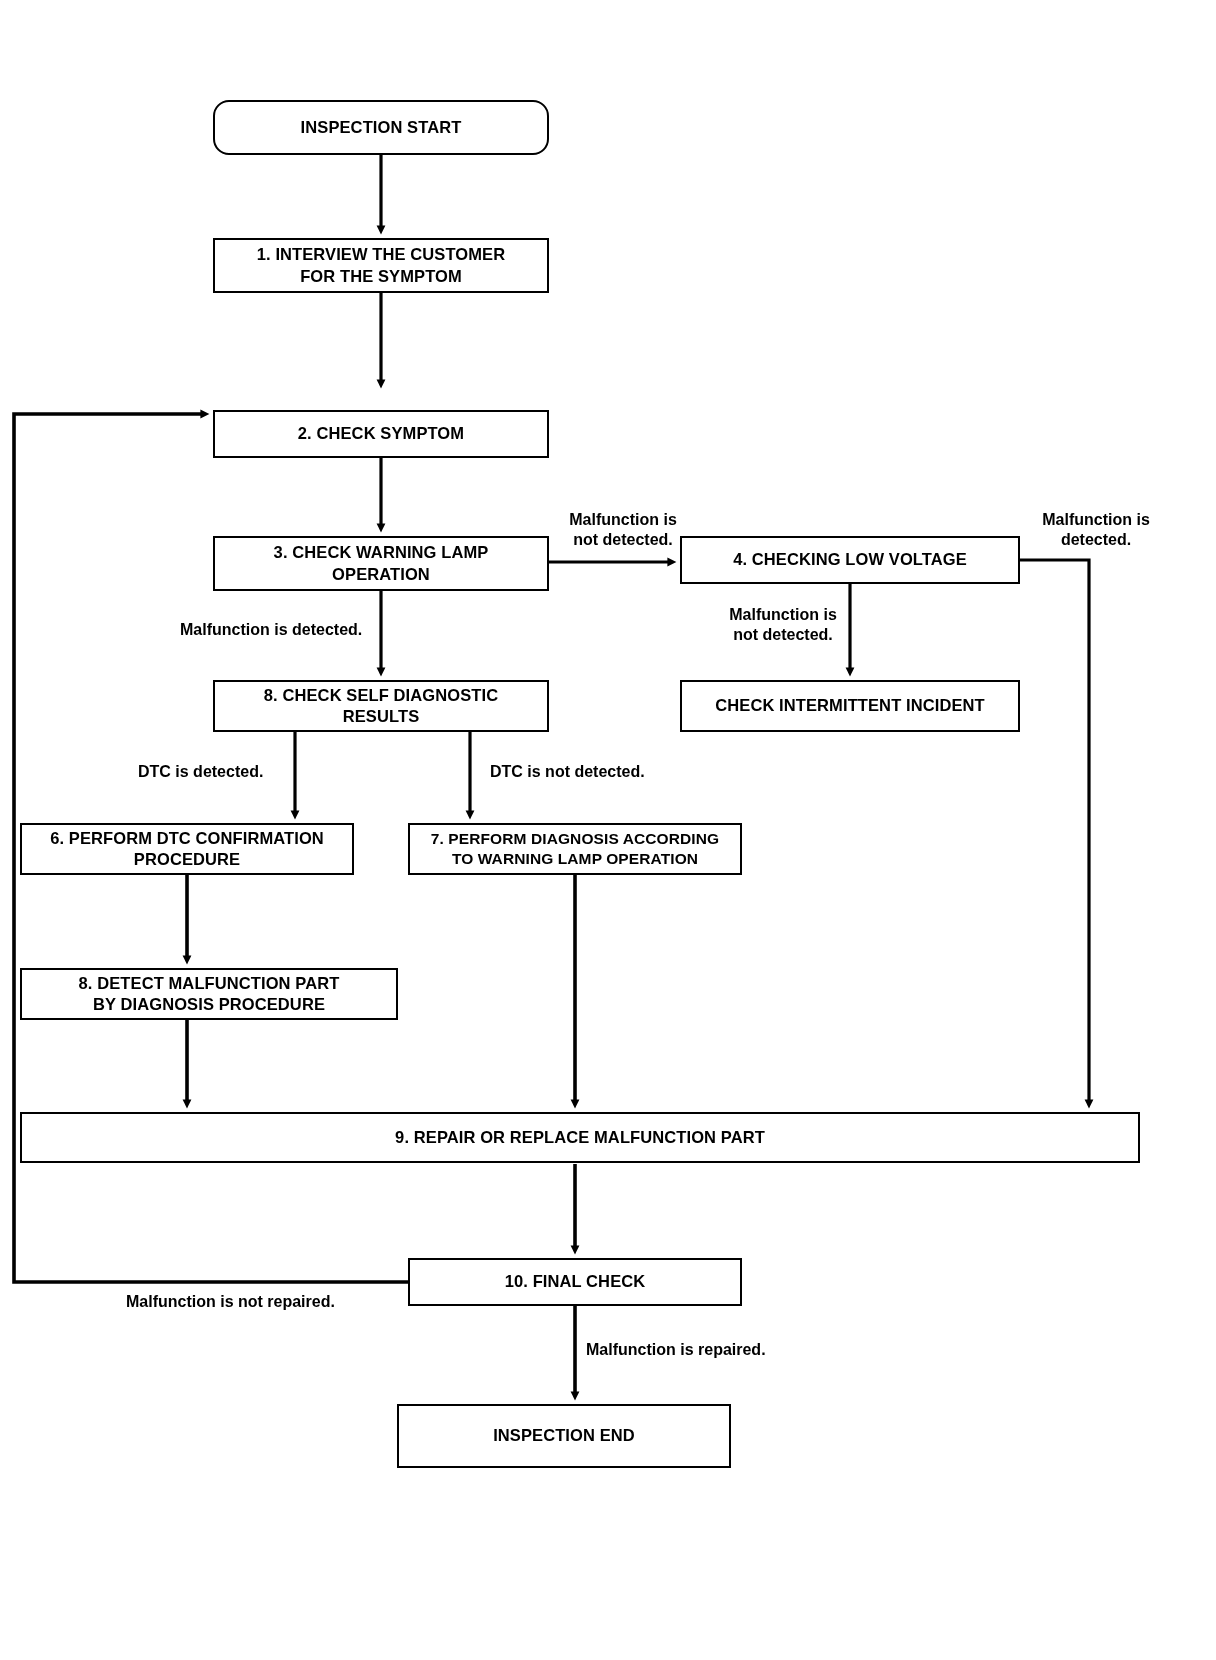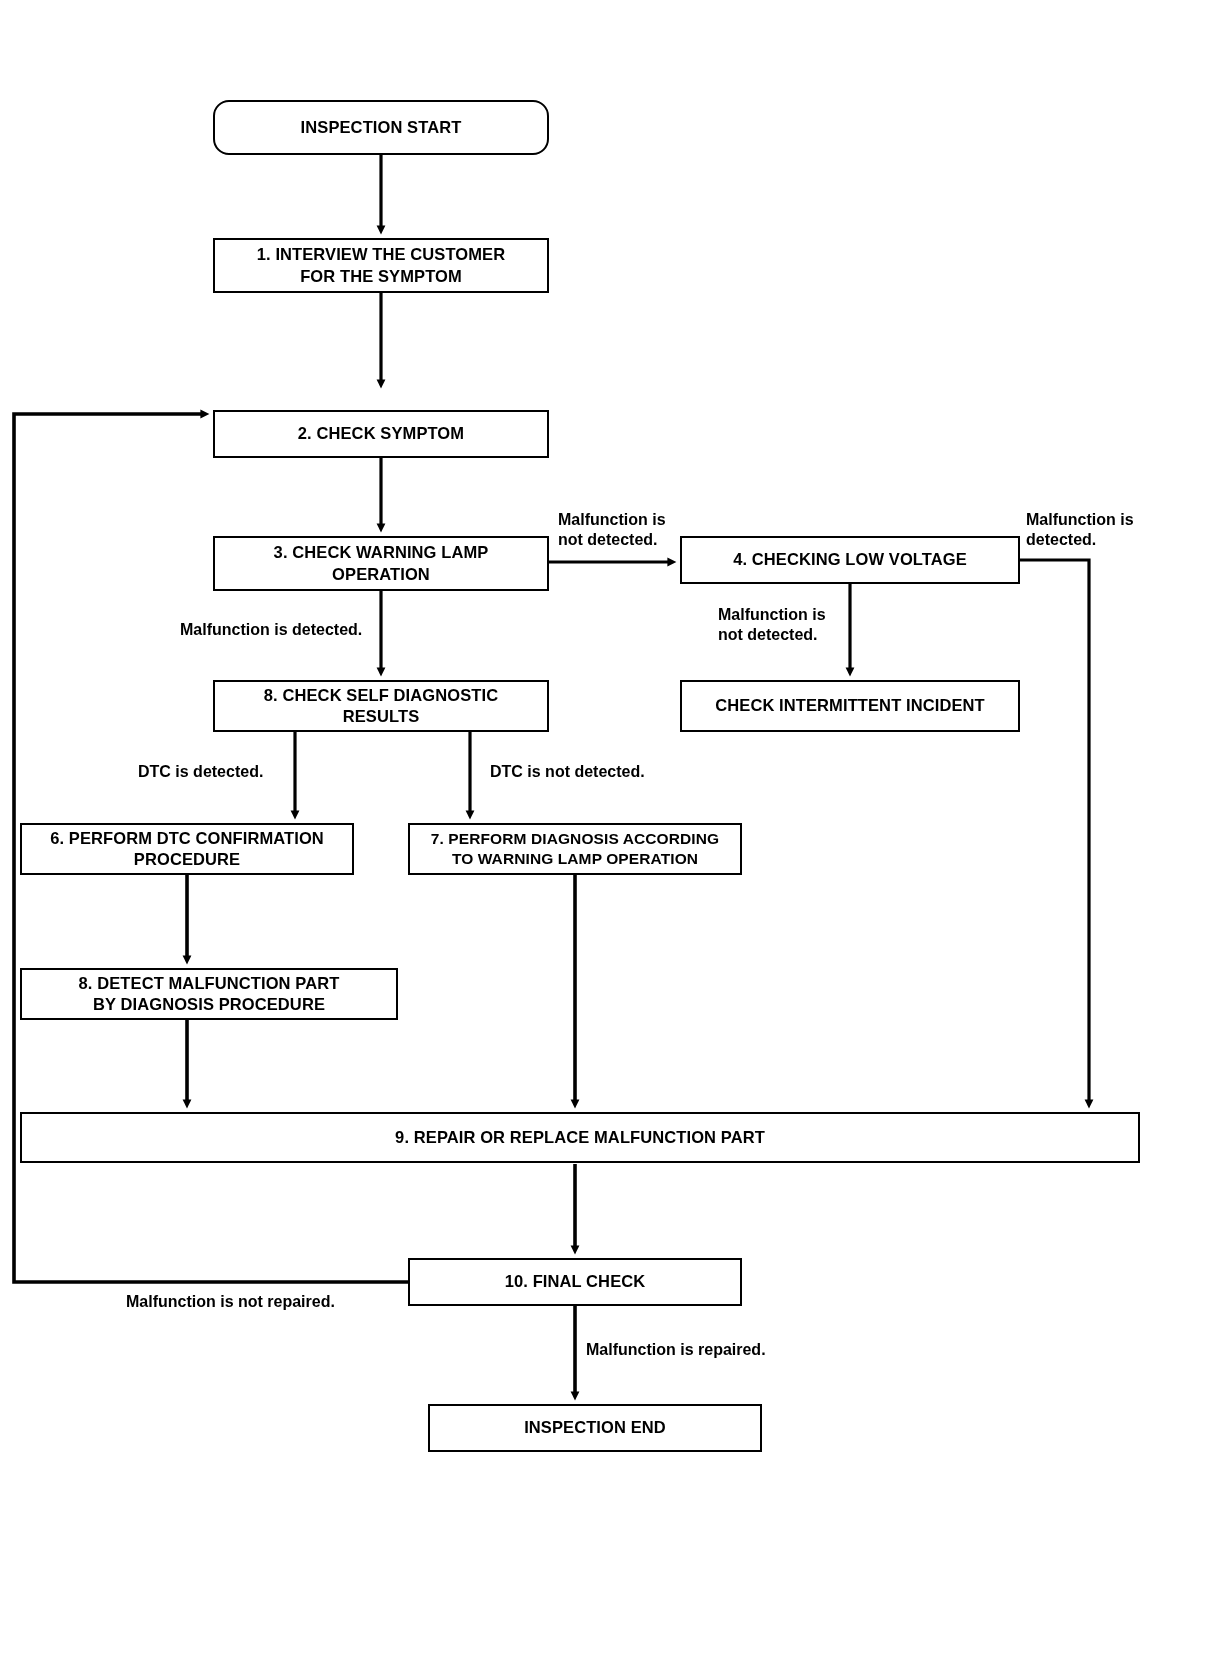--- a/index.html
+++ b/index.html
@@ -43,21 +43,21 @@
     white-space: pre-line;
   }
   .edge-label {
     position: absolute;
     font-size: 16px;
     font-weight: bold;
     line-height: 1.22;
     white-space: pre-line;
     color: #000000;
   }
-  .lbl-center { }
+  .lbl-center { text-align: center; }
   .lbl-left { text-align: left; }
 </style>
 </head>
 <body>
 
 <div id="canvas">
 
   <svg id="wires" viewBox="0 0 1216 1660" xmlns="http://www.w3.org/2000/svg">
     <defs>
       <marker id="arw" markerWidth="10" markerHeight="10" refX="5.2" refY="5" orient="auto" markerUnits="userSpaceOnUse">
@@ -149,21 +149,21 @@
   <div class="node" style="left:408px; top:823px; width:334px; height:52px; font-size:15.5px;">7. PERFORM DIAGNOSIS ACCORDING
 TO WARNING LAMP OPERATION</div>
 
   <div class="node" style="left:20px; top:968px; width:378px; height:52px;">8. DETECT MALFUNCTION PART
 BY DIAGNOSIS PROCEDURE</div>
 
   <div class="node" style="left:20px; top:1112px; width:1120px; height:51px;">9. REPAIR OR REPLACE MALFUNCTION PART</div>
 
   <div class="node" style="left:408px; top:1258px; width:334px; height:48px;">10. FINAL CHECK</div>
 
-  <div class="node" style="left:428px; top:1404px; width:334px; height:48px;text-align:center;">INSPECTION END</div>
+  <div class="node" style="left:397px; top:1404px; width:334px; height:64px;text-align:center;">INSPECTION END</div>
 
   <div class="edge-label lbl-center" style="left:558px; top:510px; width:130px;">Malfunction is
 not detected.</div>
 
   <div class="edge-label lbl-center" style="left:1026px; top:510px; width:140px;">Malfunction is
 detected.</div>
 
   <div class="edge-label lbl-left" style="left:180px; top:620px; width:240px;">Malfunction is detected.</div>
 
   <div class="edge-label lbl-center" style="left:718px; top:605px; width:130px;">Malfunction is

